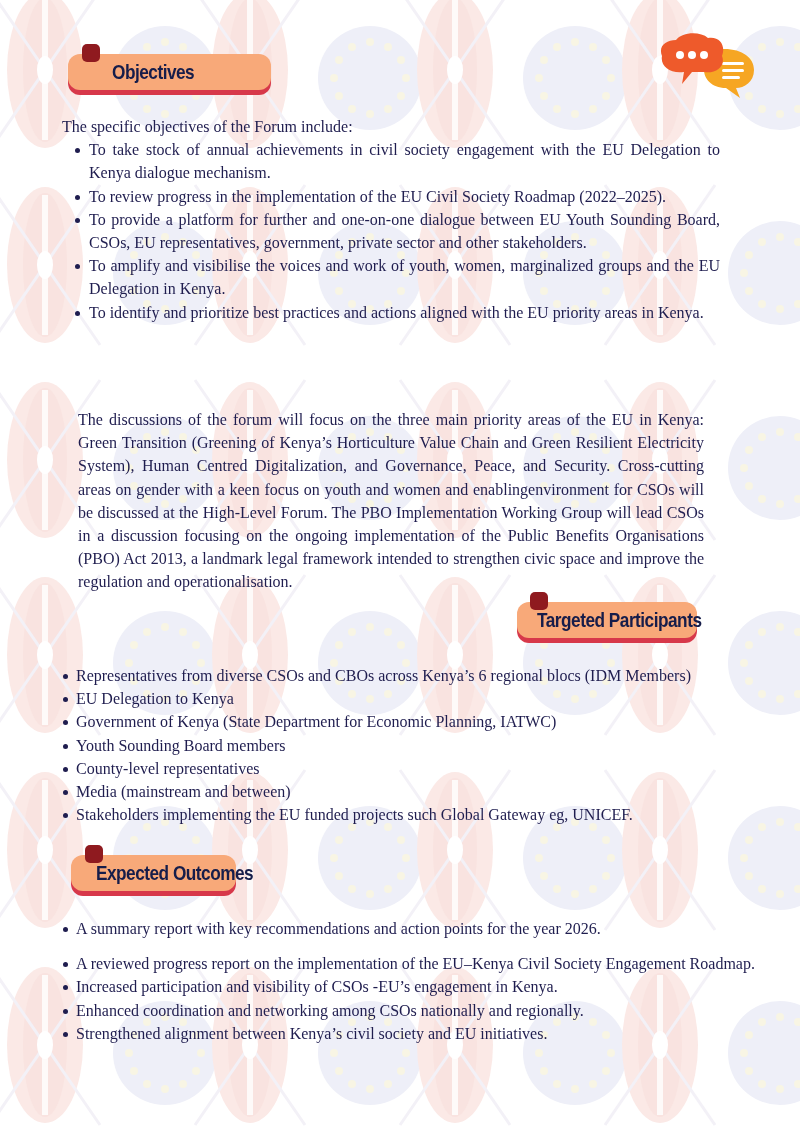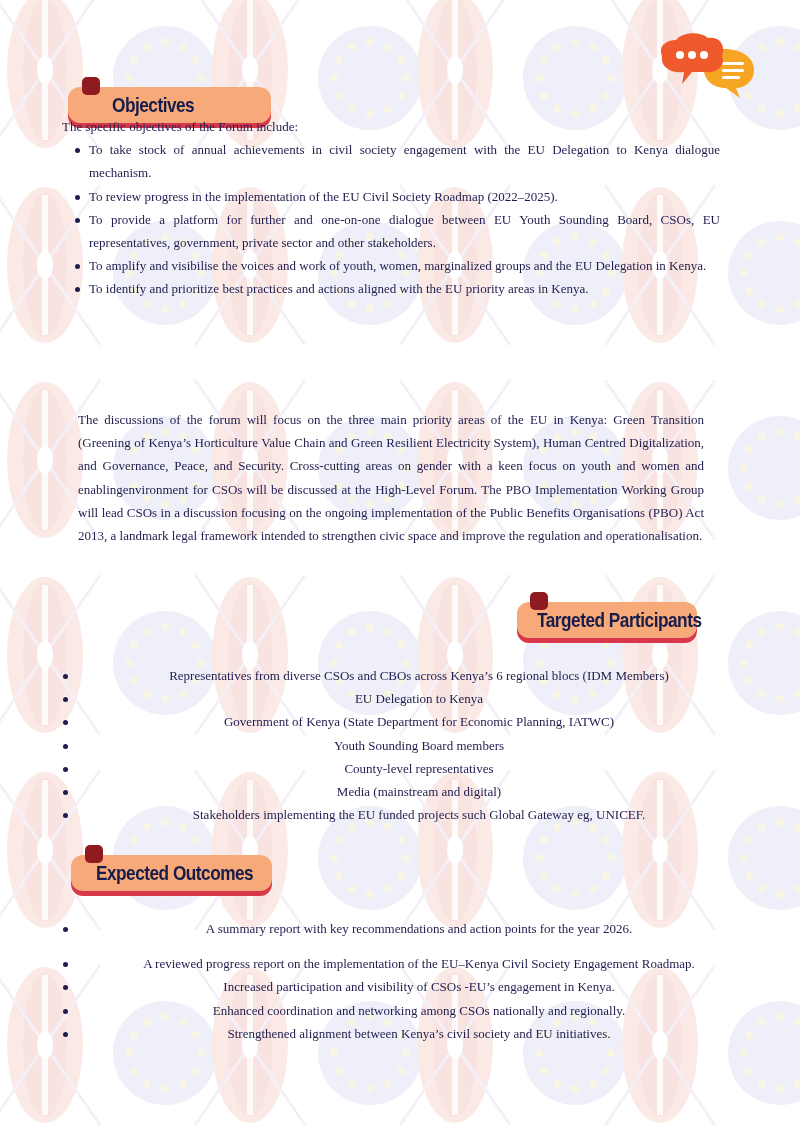--- a/index.html
+++ b/index.html
@@ -27,34 +27,34 @@
     position: absolute; top: 0; height: 36px; line-height: 36px;
     font-family: "Liberation Sans", "DejaVu Sans", sans-serif;
     font-weight: bold; font-size: 21px; color: #161d4a;
     letter-spacing: -0.6px;
     transform: scaleX(0.82); transform-origin: left center;
     white-space: nowrap;
   }
 
   .text {
     position: absolute; left: 62px; width: 658px;
-    font-size: 13px; line-height: 23.2px;
+    font-size: 16px; line-height: 23.2px;
   }
   .intro { margin: 0; }
   ul.bullets { list-style: none; margin: 0; padding: 0; }
   ul.bullets li { position: relative; padding-left: 27px; }
   ul.bullets li::before {
     content: ""; position: absolute; left: 13px; top: 10px;
     width: 5px; height: 5px; border-radius: 50%; background: #1f1d4f;
   }
   .justify li, .justify p { text-align: justify; }
   .para { margin: 16px; text-align: justify; }
 
   ul.plain { list-style: none; margin: 0; padding: 0; }
-  ul.plain li { position: relative; padding-left: 14px; white-space: nowrap; text-align: center; }
+  ul.plain li { position: relative; padding-left: 14px; white-space: nowrap; }
   ul.plain li::before {
     content: ""; position: absolute; left: 1px; top: 10px;
     width: 5px; height: 5px; border-radius: 50%; background: #1f1d4f;
   }
   ul.plain li.wrap { white-space: normal; margin-top: 12px; }
 
   .chat-icon { position: absolute; left: 656px; top: 32px; width: 100px; height: 66px; }
 </style>
 </head>
 <body>
@@ -156,21 +156,21 @@
       <use href="#eucircle" transform="translate(575,1248)"></use>
       <use href="#shield" transform="translate(660,1240)"></use>
       <use href="#eucircle" transform="translate(780,1248)"></use>
       <use href="#shield" transform="translate(865,1240)"></use>
       <use href="#eucircle" transform="translate(985,1248)"></use>
     </g>
 </svg>
 
 <div class="page">
 
-  <div class="pill" style="left:68px; top:54px; width:203px;margin-top:33px;">
+  <div class="pill" style="left:68px; top:54px; width:203px;">
     <div class="tab"></div>
     <div class="label" style="left:44px;">Objectives</div>
   </div>
 
   <svg class="chat-icon" viewBox="0 0 100 66" xmlns="http://www.w3.org/2000/svg">
     <path d="M58 18 C82 14 98 24 98 38 C98 50 88 56 80 56 L84 66 L70 56 C55 56 48 46 48 38 C48 26 52 20 58 18 Z" fill="#f6a623"></path>
     <rect x="66" y="30" width="22" height="3" rx="1.5" fill="#ffffff"></rect>
     <rect x="66" y="37" width="22" height="3" rx="1.5" fill="#ffffff"></rect>
     <rect x="66" y="44" width="18" height="3" rx="1.5" fill="#ffffff"></rect>
     <path d="M20 8 C26 0 44 -1 52 6 C64 4 70 14 66 24 C70 34 60 42 48 40 L36 40 L26 52 L28 40 C14 42 4 34 6 24 C2 14 10 8 20 8 Z" fill="#ee5a2b"></path>
@@ -199,26 +199,26 @@
     <div class="label" style="left:20px;">Targeted Participants</div>
   </div>
 
   <div class="text" style="top:664px; width:700px;">
     <ul class="plain">
       <li>Representatives from diverse CSOs and CBOs across Kenya’s 6 regional blocs (IDM Members)</li>
       <li>EU Delegation to Kenya</li>
       <li>Government of Kenya (State Department for Economic Planning, IATWC)</li>
       <li>Youth Sounding Board members</li>
       <li>County-level representatives</li>
-      <li>Media (mainstream and digital)</li>
+      <li>Media (mainstream and between)</li>
       <li>Stakeholders implementing the EU funded projects such Global Gateway eg, UNICEF.</li>
     </ul>
   </div>
 
-  <div class="pill" style="left:71px; top:855px; width:201px;">
+  <div class="pill" style="left:71px; top:855px; width:165px;">
     <div class="tab"></div>
     <div class="label" style="left:25px;">Expected Outcomes</div>
   </div>
 
   <div class="text" style="top:917px; width:700px;">
     <ul class="plain">
       <li>A summary report with key recommendations and action points for the year 2026.</li>
       <li class="wrap">A reviewed progress report on the implementation of the EU–Kenya Civil Society Engagement Roadmap.</li>
       <li>Increased participation and visibility of CSOs -EU’s engagement in Kenya.</li>
       <li>Enhanced coordination and networking among CSOs nationally and regionally.</li>

